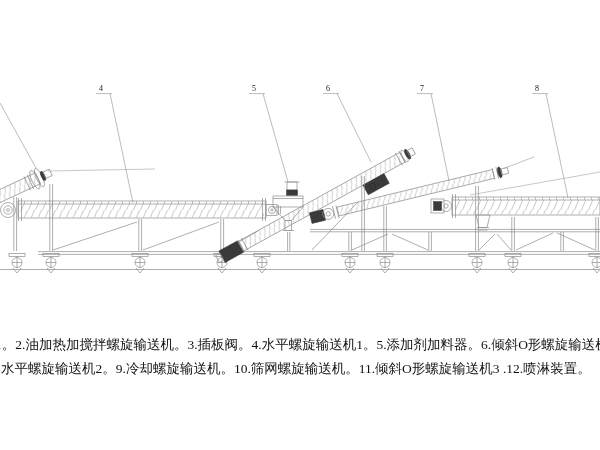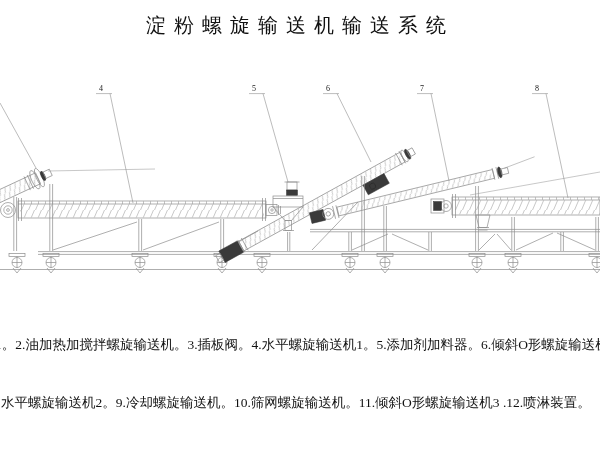--- a/index.html
+++ b/index.html
@@ -9,36 +9,35 @@
   }
   .title{
     position:absolute;top:12px;left:0;right:0;text-align:center;
     font-size:20px;letter-spacing:8px;color:#111111;white-space:nowrap;
   }
   .legend{
     position:absolute;top:333px;left:0;width:600px;overflow:hidden;
     font-size:13.5px;line-height:24px;color:#111111;white-space:nowrap;
   }
   .legend .l1{margin-left:-5px;}
-  .legend .l2{margin-left:1px;margin-top:34px;}
+  .legend .l2{margin-left:1px;}
   svg.drawing{position:absolute;top:0;left:0;}
   svg .lin{stroke:#8c8c8c;stroke-width:0.7;fill:none;}
   svg .thin{stroke:#9a9a9a;stroke-width:0.55;fill:none;}
   svg .dark{fill:#3a3a3a;stroke:#333333;stroke-width:0.5;}
   svg text.callout{
     font-family:"Liberation Serif","DejaVu Serif",serif;font-size:8px;
     fill:#1a1a1a;text-anchor:middle;
   }
 </style>
 </head>
 <body>
 
 <div class="canvas">
 
-  <div class="title">淀粉螺旋输送机输送系统</div>
 
   <svg class="drawing" width="600" height="450" viewBox="0 0 600 450">
     <defs>
       <pattern id="flights" patternUnits="userSpaceOnUse" width="7" height="14">
         <path d="M6.5,0 L0.5,14" class="thin"></path>
       </pattern>
       <pattern id="ticks" patternUnits="userSpaceOnUse" width="7" height="3.2">
         <path d="M3.5,0 V3.2" class="thin"></path>
       </pattern>
       <pattern id="coil" patternUnits="userSpaceOnUse" width="5.5" height="12">

